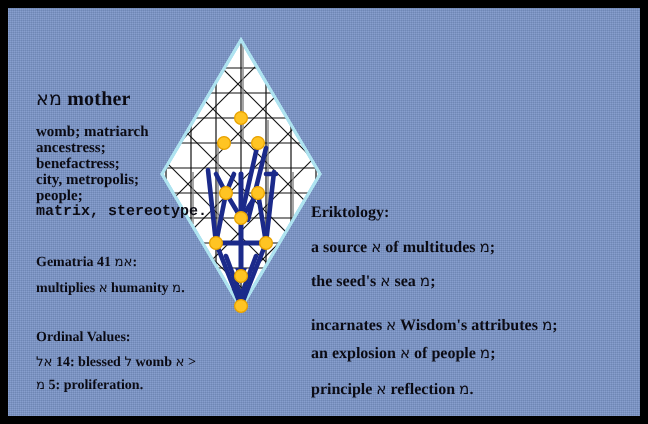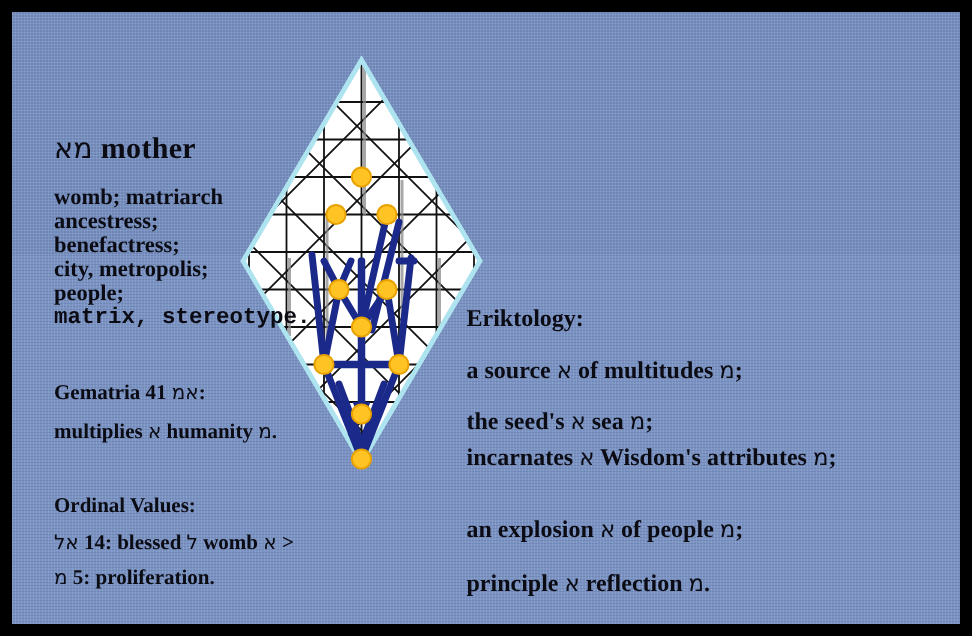--- a/index.html
+++ b/index.html
@@ -205,21 +205,21 @@
       <span class="glyph">מ</span><span>;</span>
     </div>
 
     <div class="txt right-line col-right" style="top:264px;">
       <span>the seed's</span>
       <span class="glyph">א</span>
       <span>sea</span>
       <span class="glyph">מ</span><span>;</span>
     </div>
 
-    <div class="txt right-line col-right" style="top:288px;text-align:right;">
+    <div class="txt right-line col-right" style="top:308px;text-align:right;">
       <span>incarnates</span>
       <span class="glyph">א</span>
       <span>Wisdom's attributes</span>
       <span class="glyph">מ</span><span>;</span>
     </div>
 
     <div class="txt right-line col-right" style="top:336px;text-align:center;">
       <span>an explosion</span>
       <span class="glyph">א</span>
       <span>of people</span>

